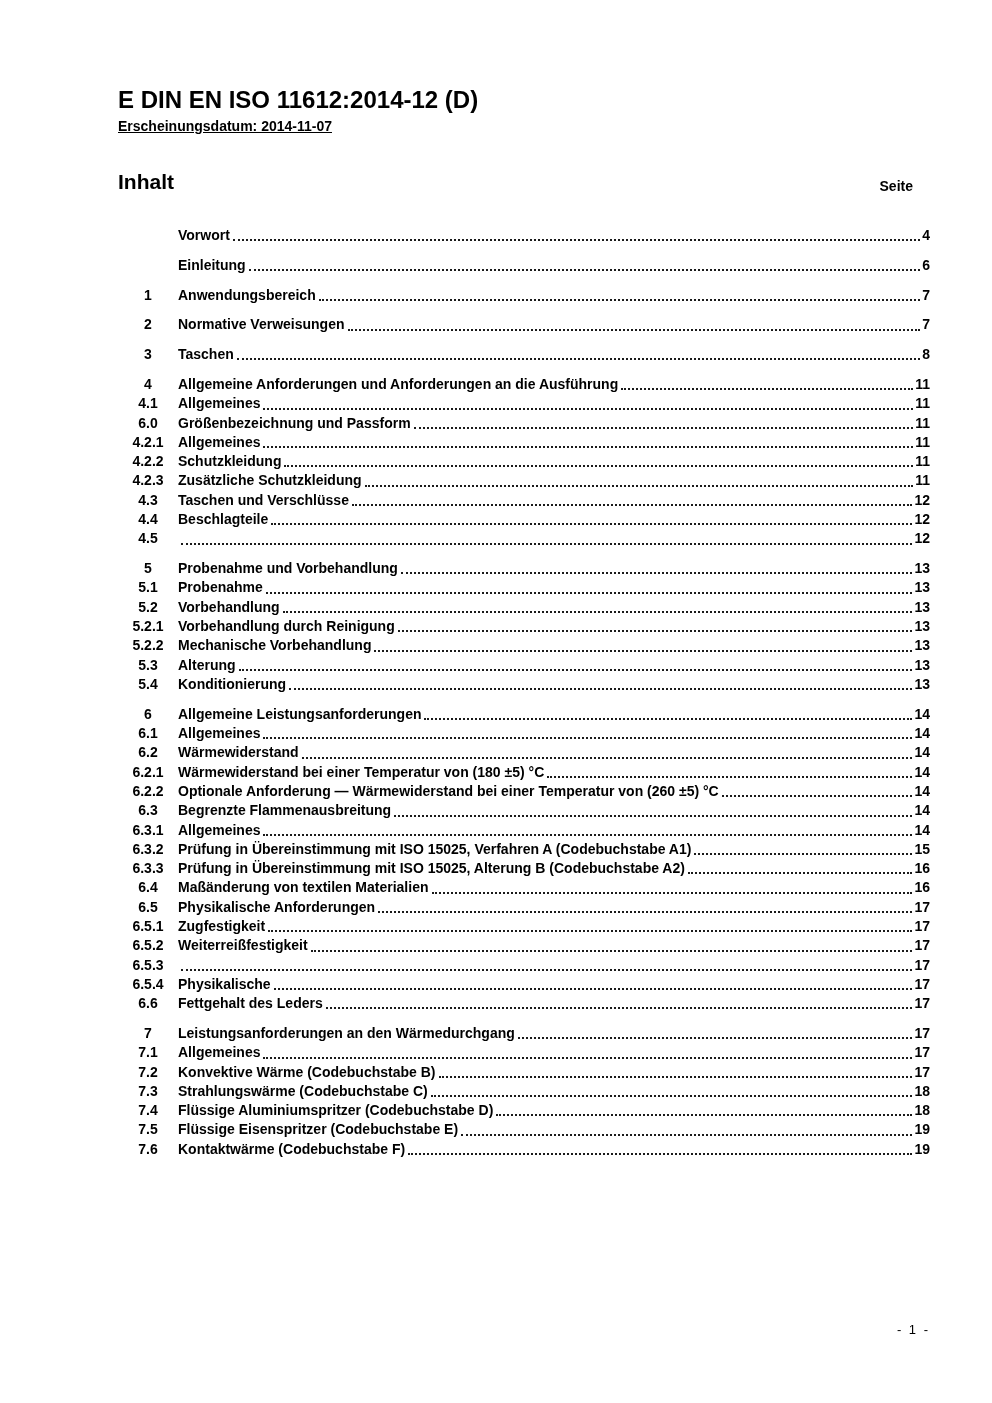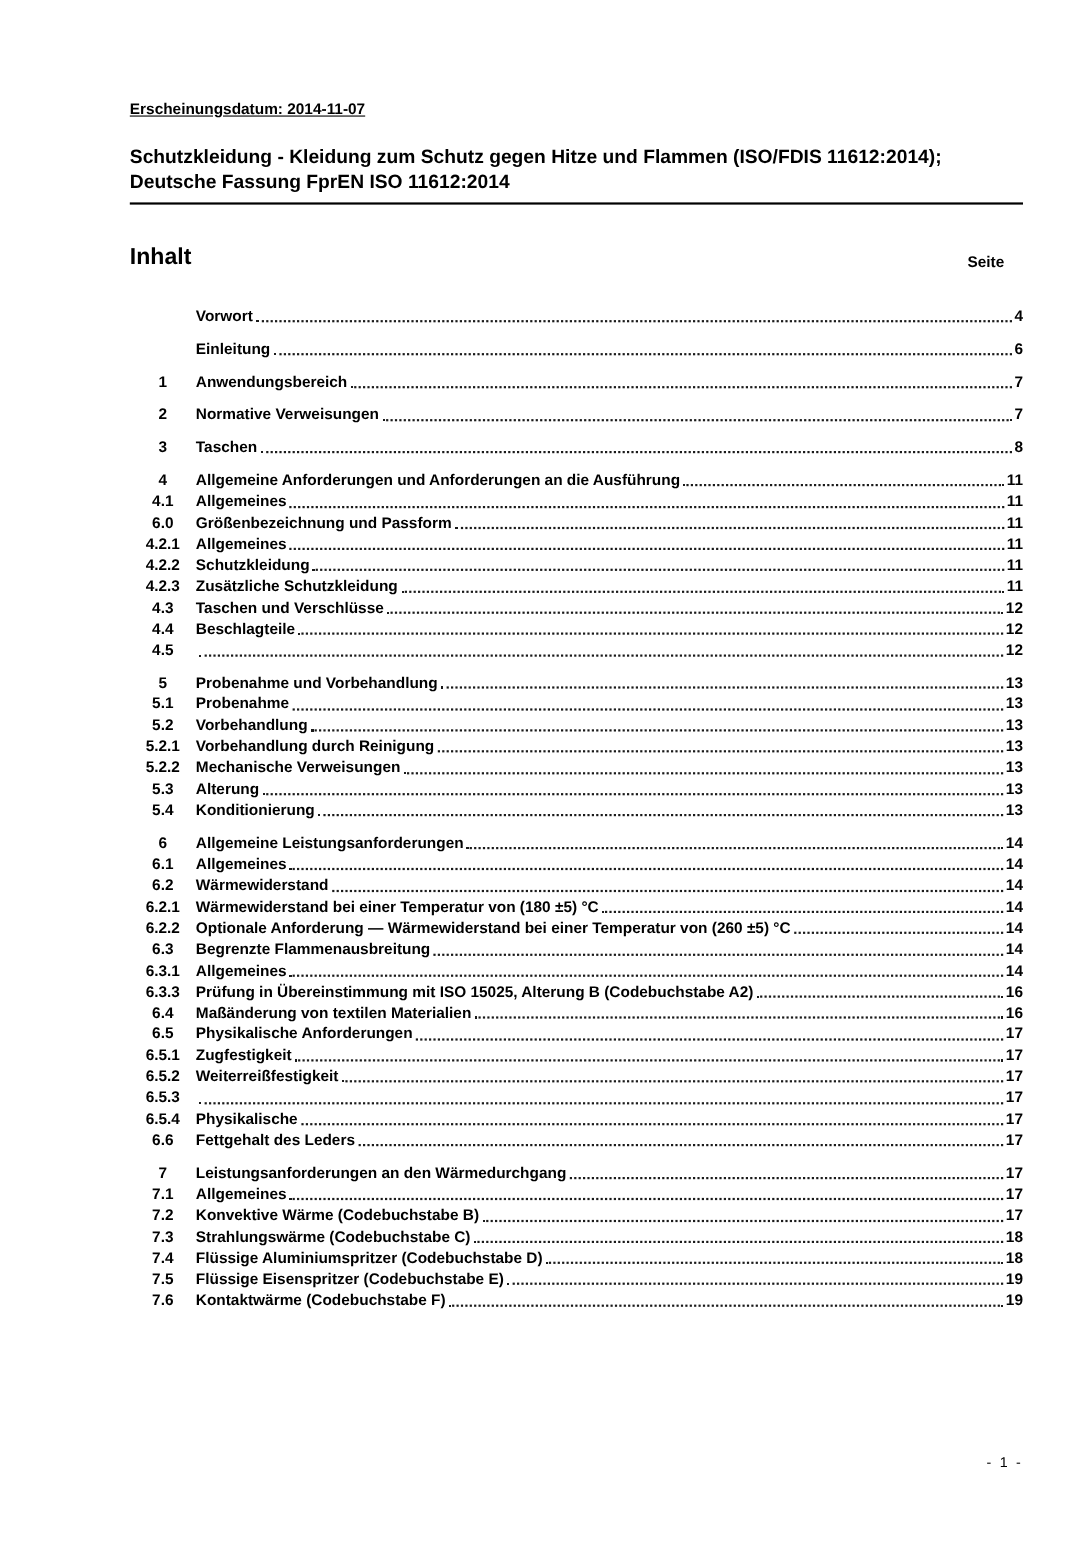--- a/index.html
+++ b/index.html
@@ -90,24 +90,24 @@
     font-size: 13px;
     font-weight: 400;
     letter-spacing: 2px;
   }
 </style>
 </head>
 <body>
 
 <div class="page">
 
+  <h1 class="doc-title">E DIN EN ISO 11612:2014-12 (D)</h1>
 
   <div class="release">Erscheinungsdatum: 2014-11-07</div>
 
-  <div class="subtitle">Schutzkleidung - Kleidung zum Schutz gegen Hitze und Flammen (ISO/FDIS 11612:2014); Deutsche Fassung FprEN ISO 11612:2014</div>
 
   <div class="toc-head">
     <span class="toc-heading">Inhalt</span>
     <span class="toc-page-label">Seite</span>
   </div>
 
   <div class="toc-list">
       <div class="toc-row group">
     <span class="toc-num"></span>
     <span class="toc-entry-title">Vorwort</span>
@@ -210,21 +210,21 @@
     <span class="toc-page">13</span>
   </div>
       <div class="toc-row">
     <span class="toc-num">5.2.1</span>
     <span class="toc-entry-title">Vorbehandlung durch Reinigung</span>
     <span class="toc-fill"></span>
     <span class="toc-page">13</span>
   </div>
       <div class="toc-row">
     <span class="toc-num">5.2.2</span>
-    <span class="toc-entry-title">Mechanische Verweisungen</span>
+    <span class="toc-entry-title">Mechanische Vorbehandlung</span>
     <span class="toc-fill"></span>
     <span class="toc-page">13</span>
   </div>
       <div class="toc-row">
     <span class="toc-num">5.3</span>
     <span class="toc-entry-title">Alterung</span>
     <span class="toc-fill"></span>
     <span class="toc-page">13</span>
   </div>
       <div class="toc-row">
@@ -269,20 +269,26 @@
     <span class="toc-fill"></span>
     <span class="toc-page">14</span>
   </div>
       <div class="toc-row">
     <span class="toc-num">6.3.1</span>
     <span class="toc-entry-title">Allgemeines</span>
     <span class="toc-fill"></span>
     <span class="toc-page">14</span>
   </div>
       <div class="toc-row">
+    <span class="toc-num">6.3.2</span>
+    <span class="toc-entry-title">Prüfung in Übereinstimmung mit ISO 15025, Verfahren A (Codebuchstabe A1)</span>
+    <span class="toc-fill"></span>
+    <span class="toc-page">15</span>
+  </div>
+      <div class="toc-row">
     <span class="toc-num">6.3.3</span>
     <span class="toc-entry-title">Prüfung in Übereinstimmung mit ISO 15025, Alterung B (Codebuchstabe A2)</span>
     <span class="toc-fill"></span>
     <span class="toc-page">16</span>
   </div>
       <div class="toc-row">
     <span class="toc-num">6.4</span>
     <span class="toc-entry-title">Maßänderung von textilen Materialien</span>
     <span class="toc-fill"></span>
     <span class="toc-page">16</span>

